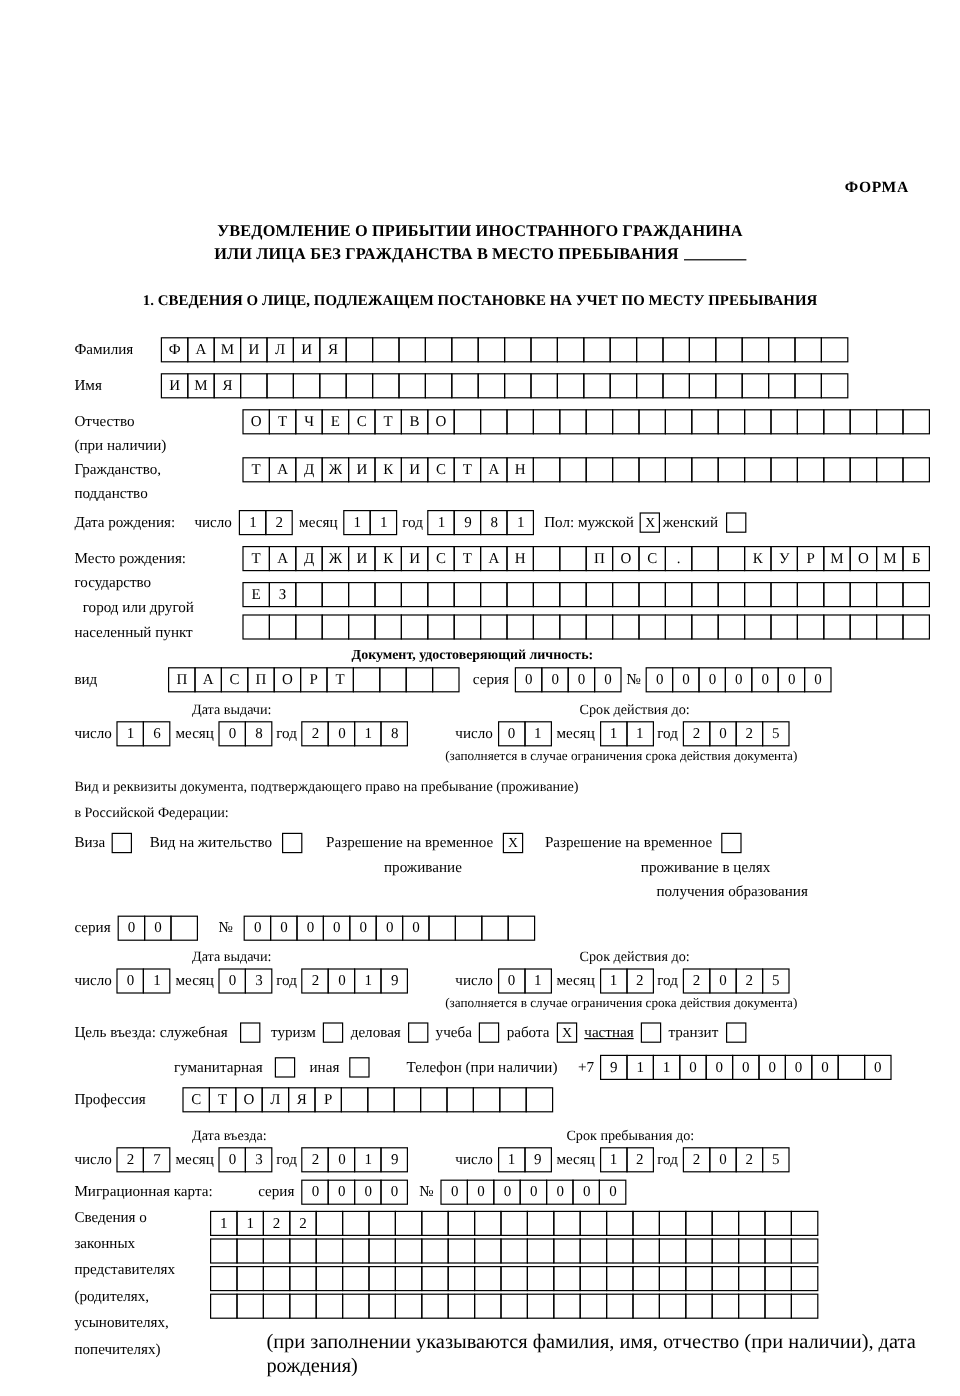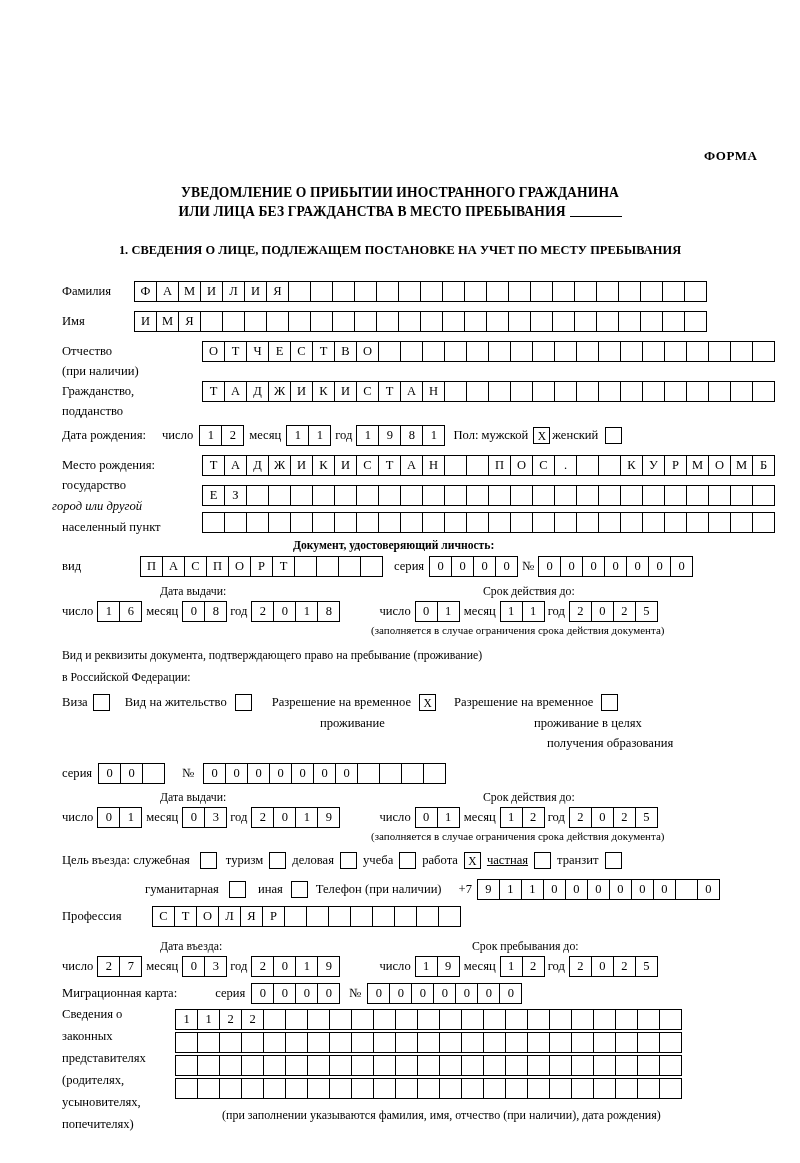--- a/index.html
+++ b/index.html
@@ -48,21 +48,21 @@
     display:flex;align-items:center;justify-content:center;
     font-size:12.5px;font-family:"Liberation Serif",serif;
     box-sizing:border-box;
   }
   .box{
     width:17px;height:17px;border:1px solid #000;box-sizing:border-box;
     display:inline-flex;align-items:center;justify-content:center;
     font-size:11.5px;
   }
   .note{font-size:11px;}
-  .hint{font-size:12px;}
+  .hint{font-size:17px;}
 </style>
 </head>
 <body>
 
 <div class="page">
 
   <div class="forma">ФОРМА</div>
 
   <div class="title">
     <div>УВЕДОМЛЕНИЕ О ПРИБЫТИИ ИНОСТРАННОГО ГРАЖДАНИНА</div>
@@ -287,21 +287,21 @@
         <span class="cell"></span>
         <span class="cell"></span>
         <span class="cell"></span>
         <span class="cell"></span>
         <span class="cell"></span>
         <span class="cell"></span>
         <span class="cell"></span>
         <span class="cell"></span>
       </span>
   </div>
-  <div class="row" style="top:499px;left:52px;font-style:italic;">
+  <div class="row" style="top:499px;left:69px;">
     <span class="lbl">город или другой</span>
   </div>
   <div class="row" style="top:512px;left:202px;">
     <span class="cells">
         <span class="cell"></span>
         <span class="cell"></span>
         <span class="cell"></span>
         <span class="cell"></span>
         <span class="cell"></span>
         <span class="cell"></span>
@@ -525,21 +525,21 @@
     <span class="box" style="margin-left:6px;"></span>
     <span class="lbl" style="margin-left:6px;">транзит</span>
     <span class="box" style="margin-left:6px;"></span>
   </div>
 
   <div class="row" style="top:879px;left:145px;">
     <span class="lbl">гуманитарная</span>
     <span class="box" style="margin-left:10px;"></span>
     <span class="lbl" style="margin-left:12px;">иная</span>
     <span class="box" style="margin-left:8px;"></span>
-    <span class="lbl" style="margin-left:8px;">Телефон (при наличии)</span>
+    <span class="lbl" style="margin-left:31px;">Телефон (при наличии)</span>
     <span class="lbl" style="margin-left:17px;">+7</span>
     <span class="cells" style="margin-left:5px;">
         <span class="cell">9</span>
         <span class="cell">1</span>
         <span class="cell">1</span>
         <span class="cell">0</span>
         <span class="cell">0</span>
         <span class="cell">0</span>
         <span class="cell">0</span>
         <span class="cell">0</span>

